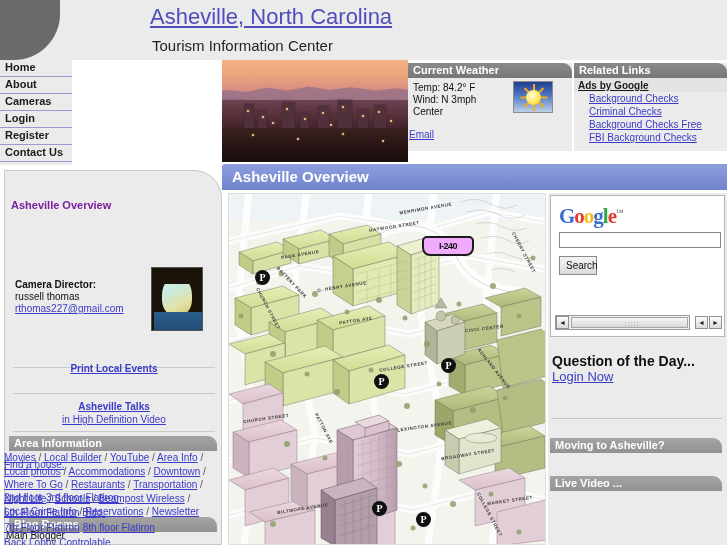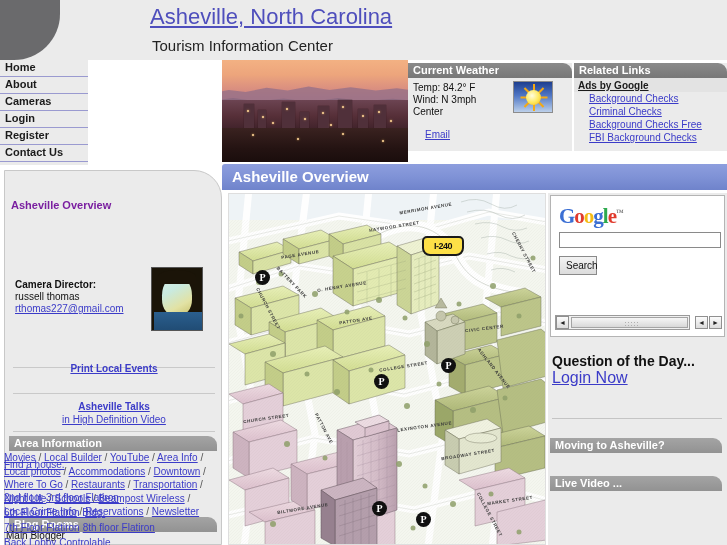--- a/index.html
+++ b/index.html
@@ -45,21 +45,21 @@
   #site-subtitle {
     position: absolute; left: 152px; top: 37px;
     font-size: 15px;
     color: #232323;
     white-space: nowrap;
   }
 
   
   #leftnav {
     position: absolute; left: 0; top: 60px;
-    width: 88px; height: 105px;
+    width: 72px; height: 105px;
     background: #ebebeb;
   }
   .navitem {
     display: block;
     position: relative;
     height: 17px;
     line-height: 14px;
     padding-left: 5px;
     font-size: 11px;
     font-weight: bold;
@@ -121,21 +121,21 @@
     font-size: 11px;
     font-weight: bold;
     padding: 1px 0 0 5px;
     border-top-right-radius: 9px;
     white-space: nowrap;
     overflow: hidden;
   }
   #weather .wbody { position: relative; padding: 4px 0 0 5px; }
   .wline { font-size: 10px; line-height: 12px; color:#111; }
   #weather-email {
-    position:absolute; left:17px; top:66px;
+    position:absolute; left:1px; top:66px;
     font-size:10px; color:#3b3bc8; text-decoration: underline; cursor:pointer;
   }
   #weather-icon {
     position:absolute; left:105px; top:18px;
     width:40px; height:32px;
     border:1px solid #8c8c8c;
     background: linear-gradient(180deg,#1e3f8f 0%, #4f76c4 45%, #bcd0ea 100%);
     overflow:hidden;
   }
   .sun-core {
@@ -263,22 +263,22 @@
   #map-wrap {
     position:absolute; left:228px; top:193px;
     width:318px; height:352px;
     background:#eef2ea;
     overflow:hidden;
     border:1px solid #dedede;
   }
   #map-canvas { position:absolute; left:0; top:0; }
   .i240 {
     position:absolute;
-    width:42px; height:20px;
-    background:#fde047;
+    width:52px; height:20px;
+    background:#f0abfc;
     border:2px solid #1a1a1a;
     border-radius:5px 5px 8px 8px;
     color:#111;
     font-family:"Liberation Sans", sans-serif;
     font-size:9px; font-weight:bold;
     text-align:center; line-height:17px;
     letter-spacing:-0.5px;
   }
   .pmark {
     position:absolute;
@@ -363,21 +363,21 @@
   .sb-grip {
     position:absolute; left:52px; top:3px; width:14px; height:6px;
     background-image:
       radial-gradient(circle, #b0b0b0 0.5px, transparent 0.6px);
     background-size: 3px 3px;
   }
 
   #qotd { position:absolute; left:4px; top:160px; width:172px; }
   #qotd-title { font-size:14px; font-weight:bold; color:#111; }
   #qotd-q { font-size:10px; color:#111; line-height:13px; }
-  #qotd-login { font-size:16px; color:#3b3bc8; text-decoration:underline; cursor:pointer; }
+  #qotd-login { font-size:13px; color:#3b3bc8; text-decoration:underline; cursor:pointer; }
   #qotd-vote { font-size:10px; color:#111; }
   #rdiv { position:absolute; left:4px; top:225px; width:170px; height:1px; background:#c4c4c4; }
 
   .rsec-head {
     position:absolute; left:2px;
     width:172px; height:15px;
     background: linear-gradient(180deg,#a4a4a4 0%, #929292 100%);
     color:#ffffff; font-size:11px; font-weight:bold;
     padding:1px 0 0 5px;
     border-top-right-radius:9px;

